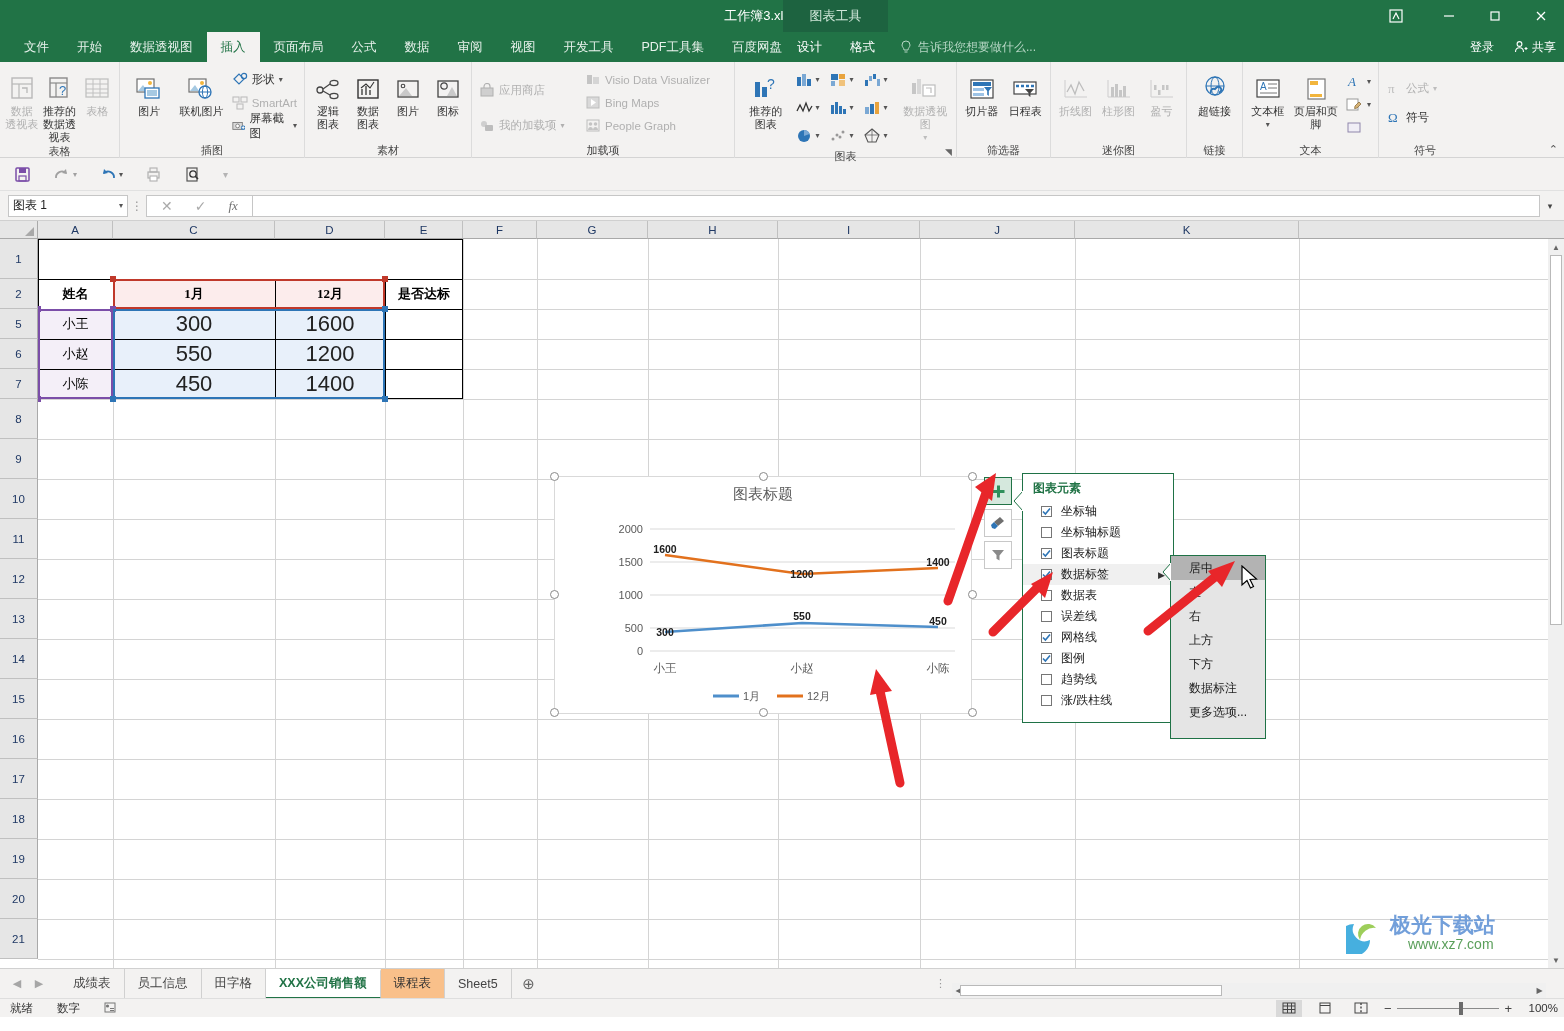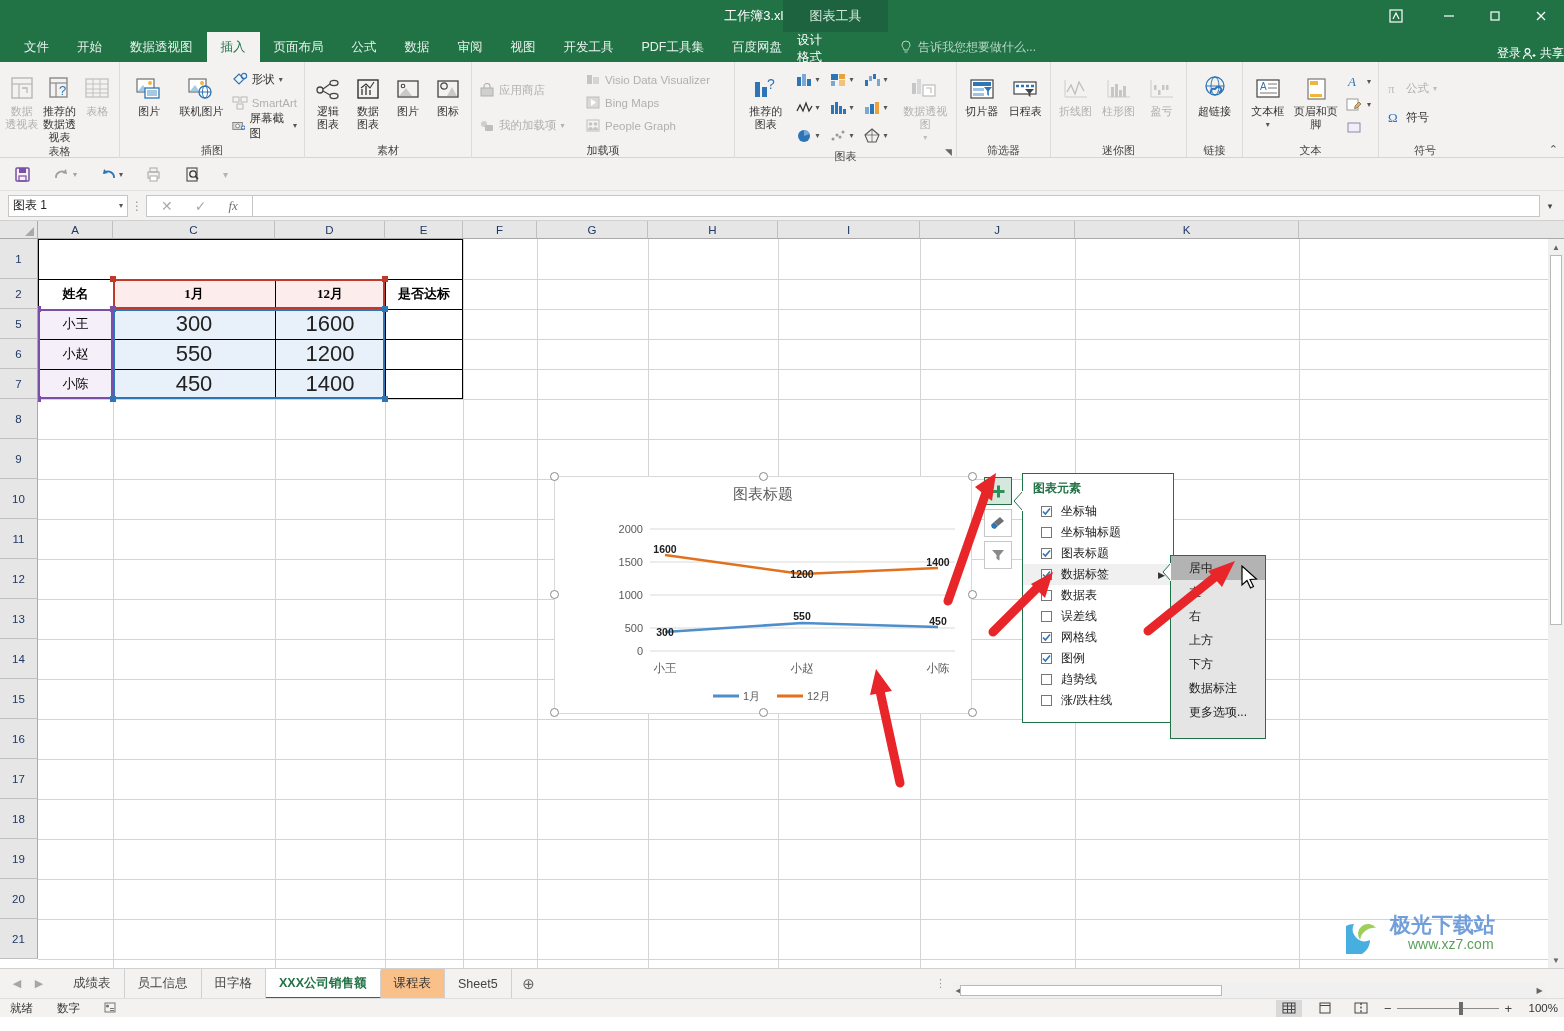--- a/index.html
+++ b/index.html
@@ -35,27 +35,27 @@
   .tabstrip {
     height:30px; background:#217346; position:relative;
     display:flex; align-items:flex-end; padding-left:10px;
   }
   .tab {
     height:30px; padding:0 14px; color:#e8f2ec; font-size:12.5px;
     display:flex; align-items:center; cursor:default; white-space:nowrap;
   }
   .tab.active { background:#f3f2f1; color:#217346; }
   .tab.ct { color:#fff; }
-  .ct-group { position:absolute; left:783px; top:0; height:30px; background:#217346; display:flex;flex-direction:column; }
+  .ct-group { position:absolute; left:783px; top:0; height:30px; background:#217346; display:flex; }
   .tellme {
     position:absolute; left:900px; top:0; height:30px; display:flex; align-items:center;
     color:#b6d6c4; font-size:12px; gap:6px;
   }
   .right-acct {
-    position:absolute; right:0; top:0; height:30px; display:flex; align-items:flex-end; gap:1px; 
+    position:absolute; right:0; top:0; height:30px; display:flex; align-items:center; gap:20px; padding-right:8px;
   }
   .right-acct span { color:#fff; font-size:12px; }
 
   
   .ribbon {
     height:96px; background:#f3f2f1; border-bottom:1px solid #d4d4d4;
     display:flex; position:relative;
   }
   .rgroup { position:relative; height:96px; display:flex; flex-direction:column;
             padding:3px 4px 0 4px; border-right:1px solid #dcdcdc; }

